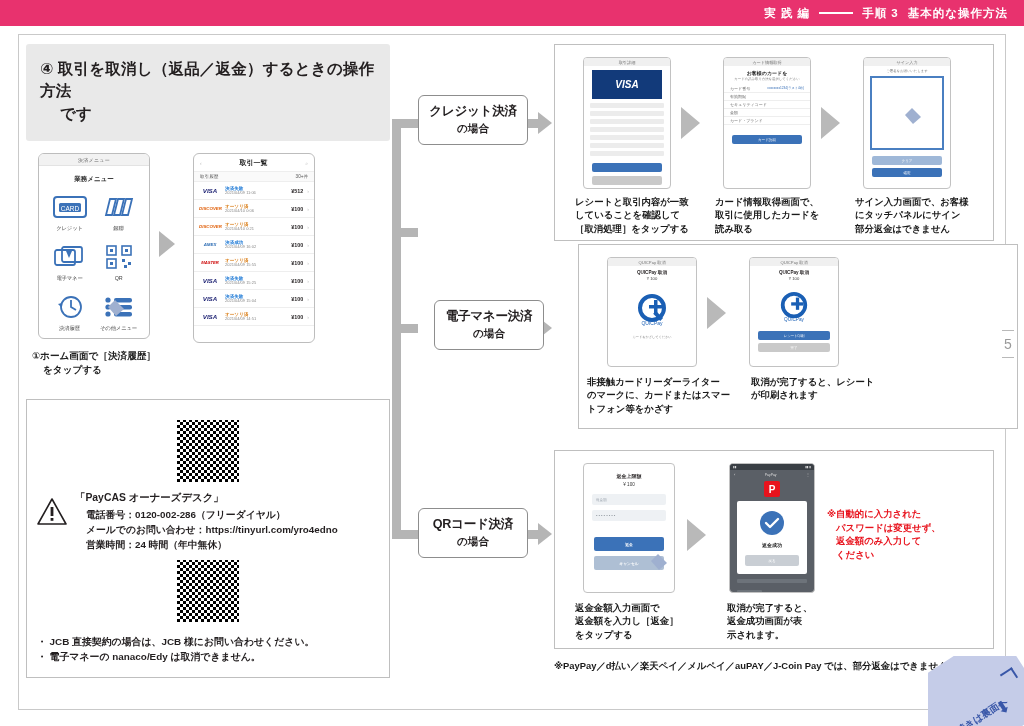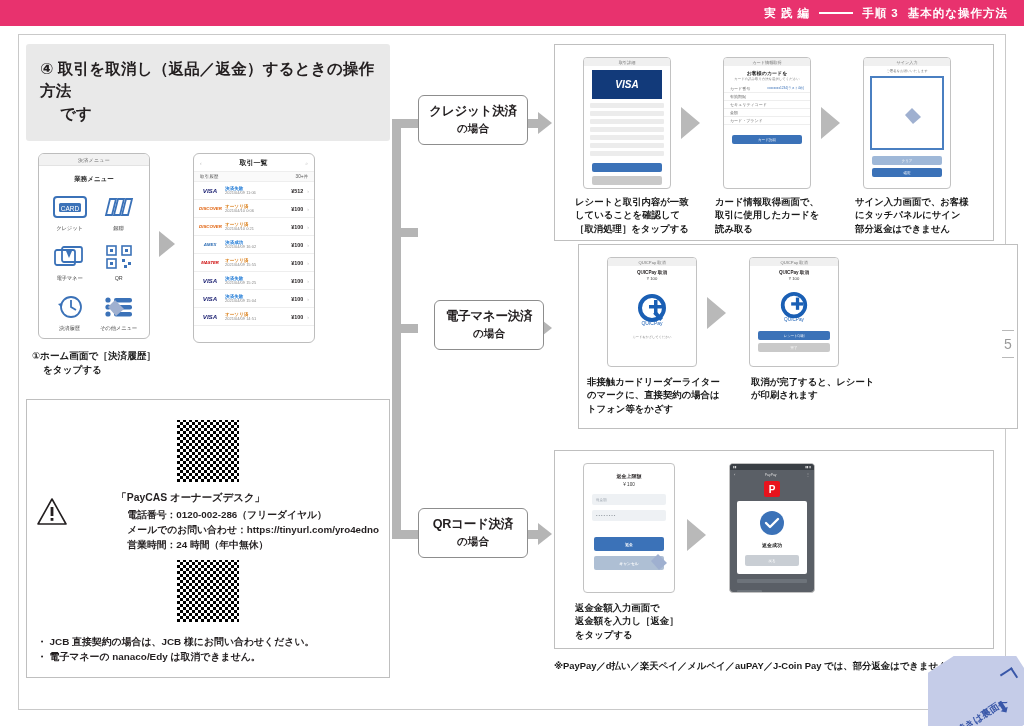--- a/index.html
+++ b/index.html
@@ -96,21 +96,21 @@
   .notes{
     margin-top:16px;width:364px;border:1px solid #bfbfbf;box-sizing:border-box;
     padding:10px 10px 12px 10px;background:#fff;
   }
   .note-b{font-size:10.2px;line-height:1.5;font-weight:bold;color:#1a1a1a;}
   .note-b .hang{display:block;padding-left:10px;}
   .qr{width:62px;height:62px;margin:8px auto 4px;background:
       repeating-linear-gradient(90deg,#000 0 3px,#fff 3px 6px),
       repeating-linear-gradient(0deg,#000 0 3px,#fff 3px 6px);
       background-blend-mode:difference;border:2px solid #fff;outline:1px solid #fff;}
-  .contact{display:flex;gap:16px;align-items:flex-start;margin-top:6px;justify-content:space-between;}
+  .contact{display:flex;gap:8px;align-items:flex-start;margin-top:6px;}
   .warn-tri{width:30px;height:27px;flex:0 0 30px;position:relative;margin-top:8px;}
   .warn-tri svg{display:block;}
   .contact-txt{font-size:9.8px;line-height:1.55;font-weight:bold;}
   .contact-txt .ct-h{font-size:10.4px;}
   .contact-txt .ct-i{display:block;padding-left:11px;}
   .bullets{margin-top:10px;font-size:9.9px;line-height:1.55;font-weight:bold;}
 
   
   .mid-label{
     position:absolute;width:110px;
@@ -587,21 +587,21 @@
       <div class="mp-btn" style="margin-top:8px;display:flex;align-items:center;justify-content:center;">
           <span style="font-size:3.4px;color:#fff;">レシート印刷</span>
         </div>
       <div class="mp-btn gray" style="margin-top:3px;display:flex;align-items:center;justify-content:center;">
           <span style="font-size:3.4px;color:#fff;">完了</span>
         </div>
     </div>
 
     <div class="pcap" style="left:8px;top:130px;width:160px;">
       <div>非接触カードリーダーライター</div>
-      <div>のマークに、直接契約の場合は</div>
+      <div>のマークに、カードまたはスマー</div>
       <div>トフォン等をかざす</div>
     </div>
     <div class="pcap" style="left:172px;top:130px;width:150px;">
       <div>取消が完了すると、レシート</div>
       <div>が印刷されます</div>
     </div>
   </div>
 
   <div class="panel p3">
     <div class="mini-phone" style="left:28px;top:12px;width:92px;height:130px;">
@@ -653,25 +653,36 @@
         <div style="font-size:5px;font-weight:bold;color:#222;margin-top:6px;">返金成功</div>
         <div style="margin:7px 8px 0;height:11px;border-radius:2px;background:#c9ced4;display:flex;align-items:center;justify-content:center;">
             <span style="font-size:3.6px;color:#fff;">戻る</span>
           </div>
       </div>
       <div style="margin:5px 7px 0;height:4px;background:#6d737a;border-radius:1px;"></div>
       <div style="margin:7px 7px 0;height:4px;background:#6d737a;border-radius:1px;width:30%;"></div>
 
     </div>
 
+    <div class="red-note" style="left:272px;top:56px;width:160px;">
+      <span>※自動的に入力された</span>
+      <span class="ri">パスワードは変更せず、</span>
+      <span class="ri">返金額のみ入力して</span>
+      <span class="ri">ください</span>
+    </div>
 
     <div class="pcap" style="left:20px;top:150px;width:150px;">
       <div>返金金額入力画面で</div>
       <div>返金額を入力し［返金］</div>
       <div>をタップする</div>
+    </div>
+    <div class="pcap" style="left:172px;top:150px;width:150px;">
+      <div>取消が完了すると、</div>
+      <div>返金成功画面が表</div>
+      <div>示されます。</div>
     </div>
   </div>
 
   <div class="footnote">※PayPay／d払い／楽天ペイ／メルペイ／auPAY／J-Coin Pay では、部分返金はできません。</div>
 
   <div class="pagenum">
     <div class="bar"></div>
     <div class="n">5</div>
     <div class="bar"></div>
   </div>

